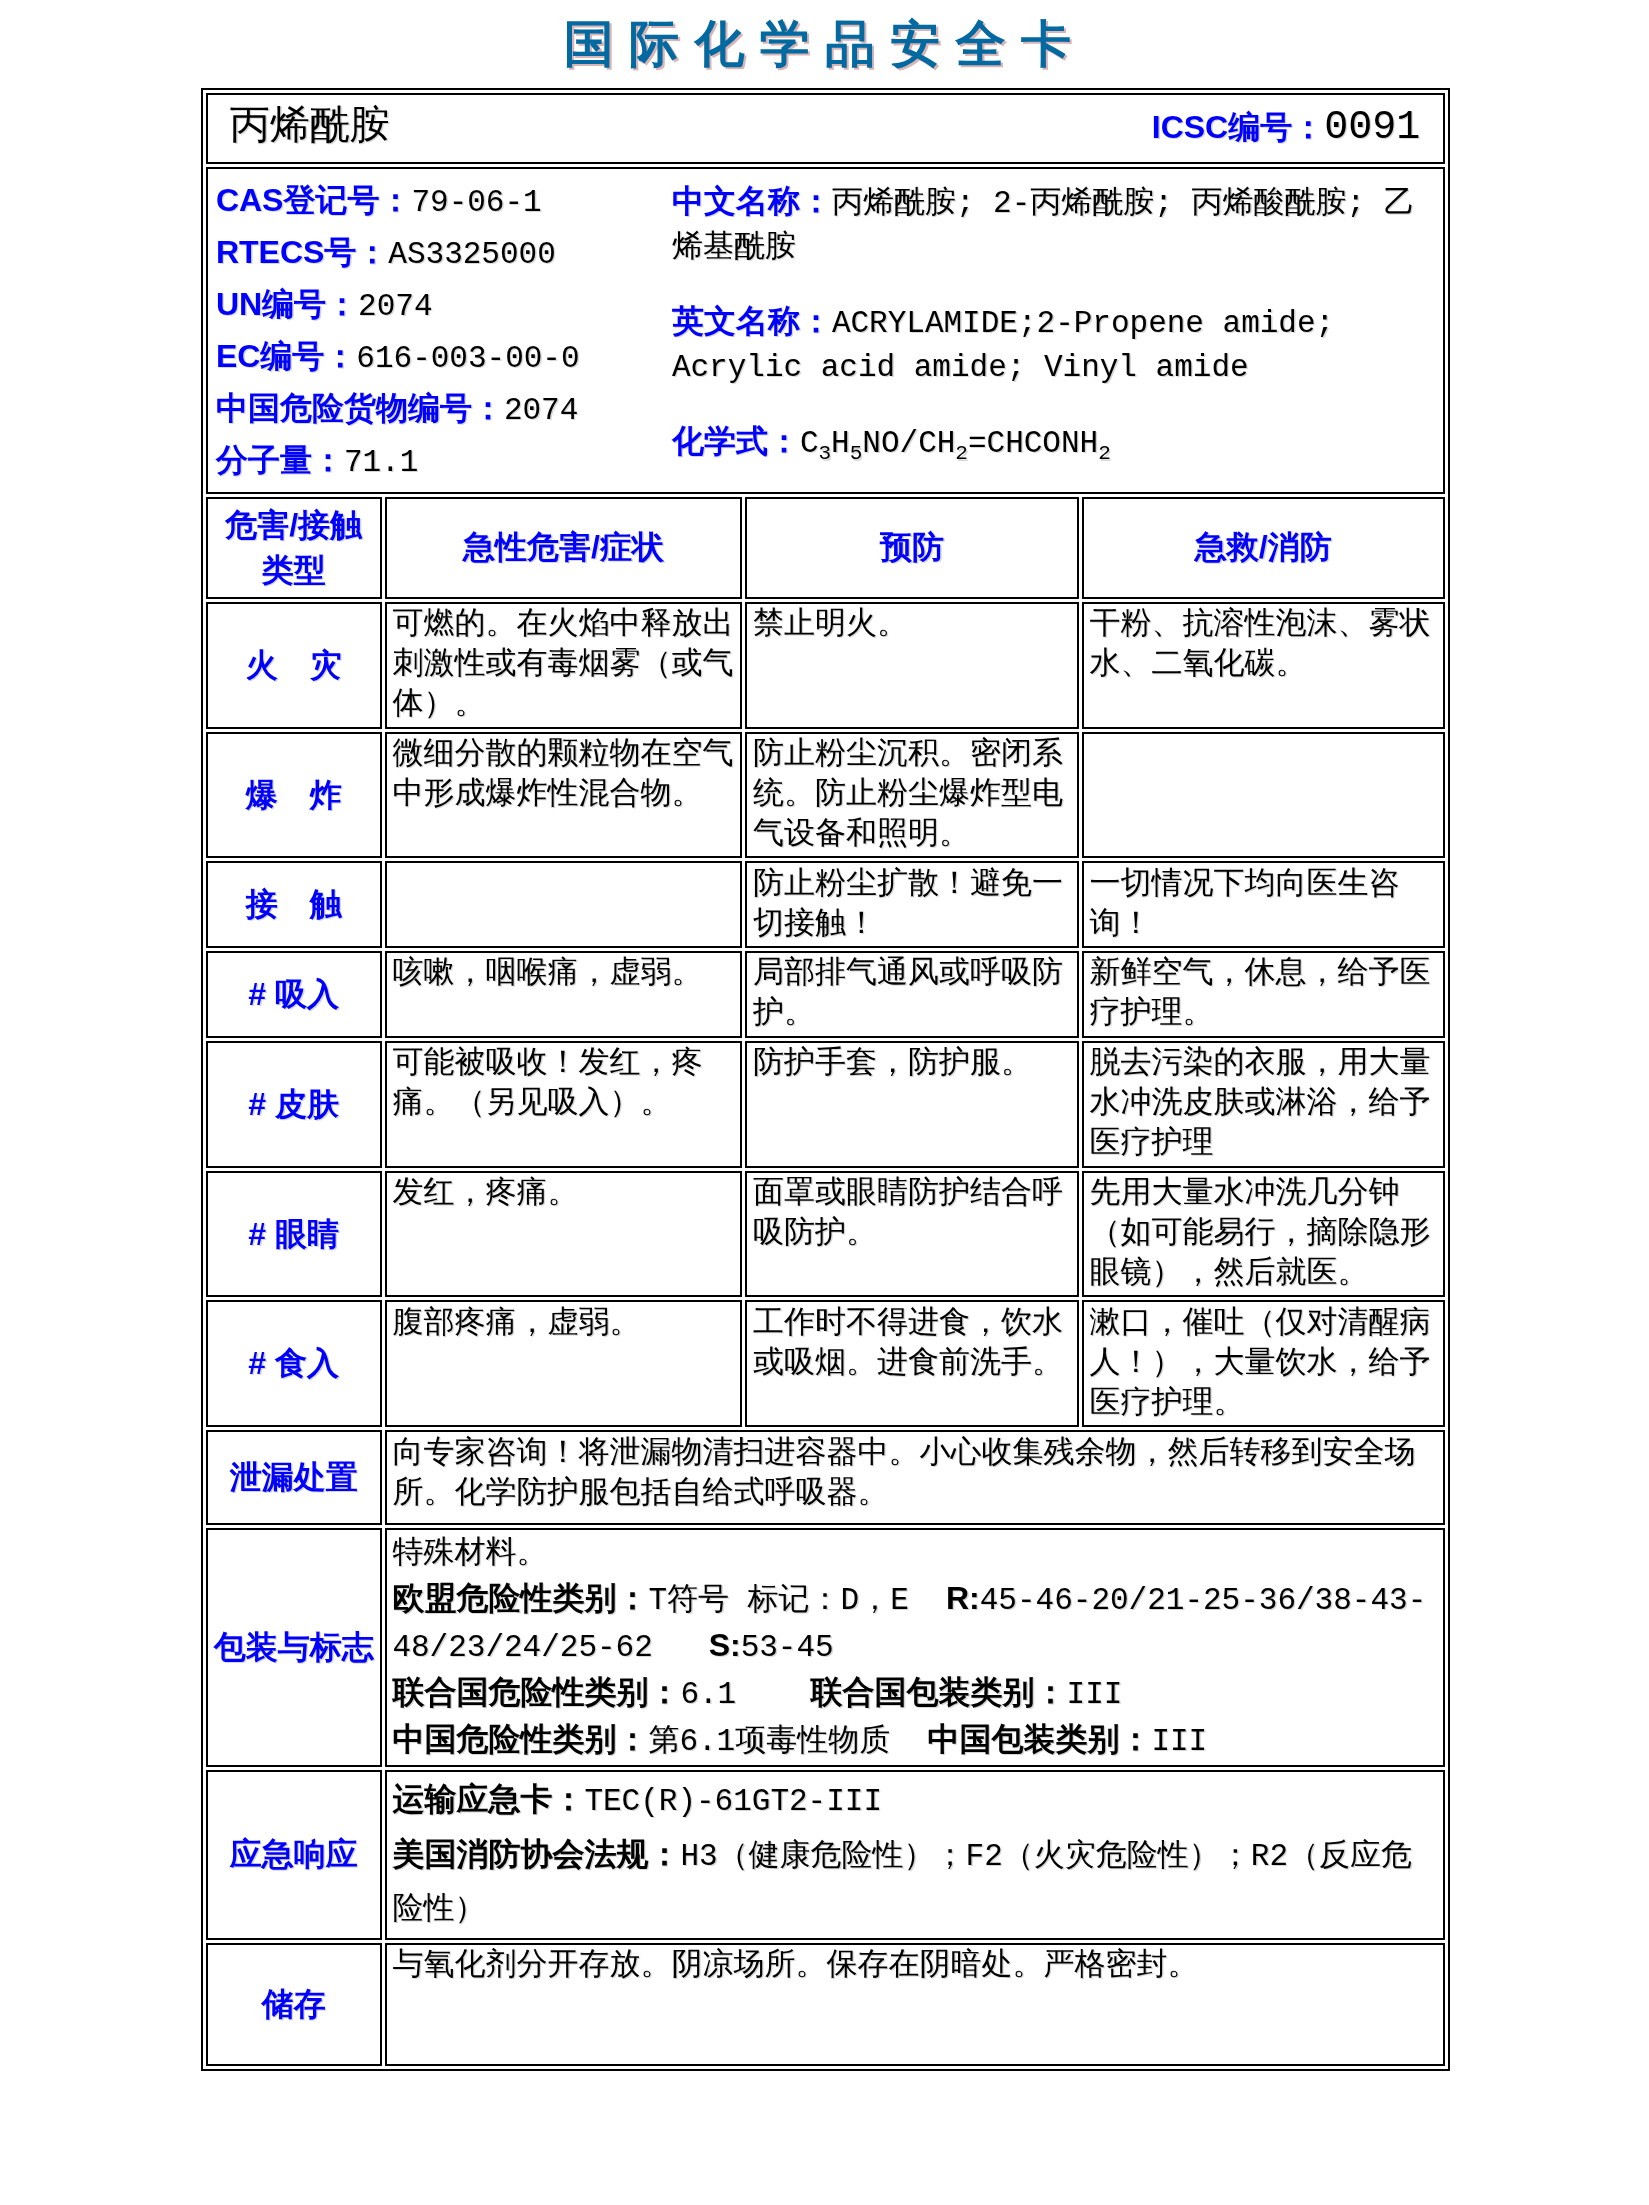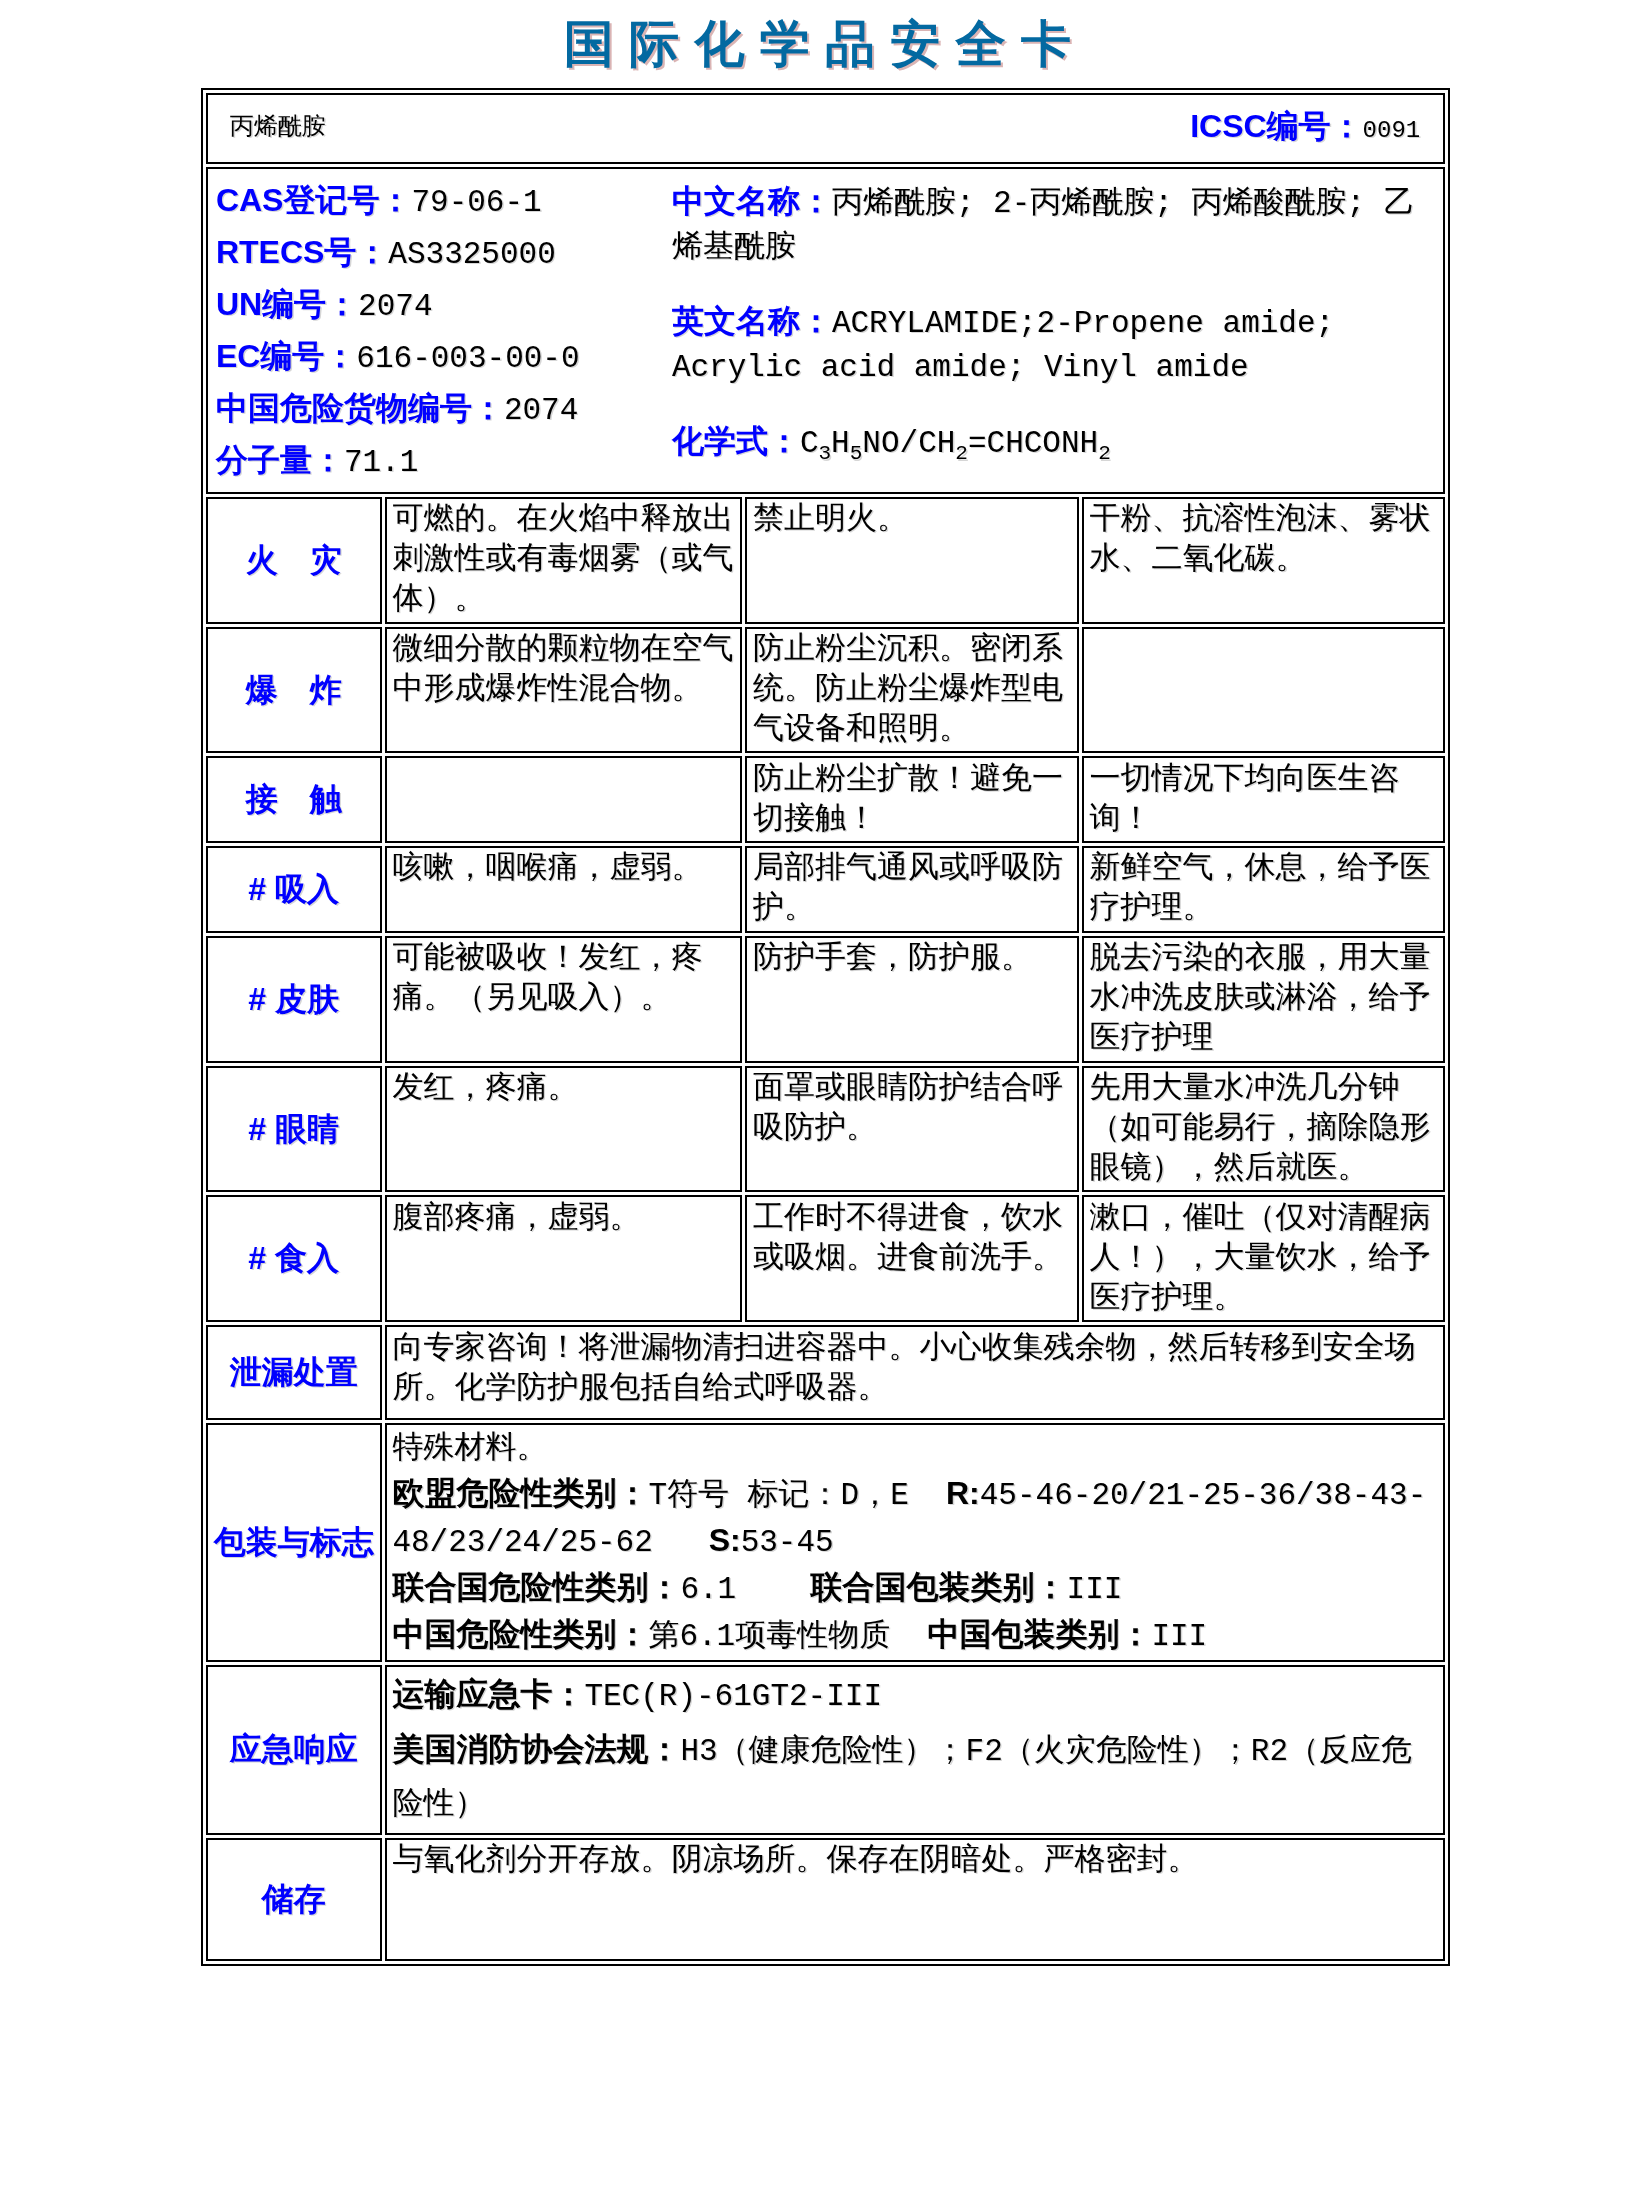--- a/index.html
+++ b/index.html
@@ -38,21 +38,21 @@
     vertical-align:middle;text-align:center;
     color:#0000ff;font-weight:bold;
     font-family:"Liberation Sans","DejaVu Sans",sans-serif;
     font-size:32px;line-height:1.4;
     text-shadow:1.4px 1.4px 0 rgba(120,120,120,0.30);
   }
   
   .toprow{display:flex;justify-content:space-between;align-items:center;height:64px;padding:0 16.7px;}
   .toprow .nm{font-size:32px;}
   .toprow .bl{font-size:32px;}
-  .toprow .v{font-size:24px;}
+  .toprow .v{font-size:40px;}
   
   .idwrap{display:flex;align-items:flex-start;padding:8.4px 0 0 2.8px;}
   .idleft{flex:0 0 456px;}
   .idrow{line-height:45px;white-space:nowrap;}
   .idrow .bl{font-size:32px;}
   .idright{flex:1;display:flex;flex-direction:column;row-gap:29px;padding-top:2.8px;padding-right:2.8px;}
   .idright p{margin:0;line-height:40px;}
   .idright .bl{font-size:32px;}
   sub{font-size:21px;line-height:0;}
   
@@ -115,20 +115,26 @@
         </div>
         <div class="idright">
           <p><span class="bl">中文名称：</span><span class="v">丙烯酰胺; 2-丙烯酰胺; 丙烯酸酰胺; 乙烯基酰胺</span></p>
           <p><span class="bl">英文名称：</span><span class="v">ACRYLAMIDE;2-Propene amide; Acrylic acid amide; Vinyl amide</span></p>
           <p><span class="bl">化学式：</span><span class="v">C<sub>3</sub>H<sub>5</sub>NO/CH<sub>2</sub>=CHCONH<sub>2</sub></span></p>
         </div>
       </div>
     </td>
   </tr>
 
+  <tr class="h-hdr">
+    <td class="cell hdrcell">危害/接触类型</td>
+    <td class="cell hdrcell">急性危害/症状</td>
+    <td class="cell hdrcell">预防</td>
+    <td class="cell hdrcell">急救/消防</td>
+  </tr>
 
   <tr class="h-r0">
     <td class="cell lblcell">火　灾</td>
     <td class="cell c">可燃的。在火焰中释放出刺激性或有毒烟雾（或气体）。</td>
     <td class="cell c">禁止明火。</td>
     <td class="cell c">干粉、抗溶性泡沫、雾状水、二氧化碳。</td>
   </tr>
   <tr class="h-r1">
     <td class="cell lblcell">爆　炸</td>
     <td class="cell c">微细分散的颗粒物在空气中形成爆炸性混合物。</td>

